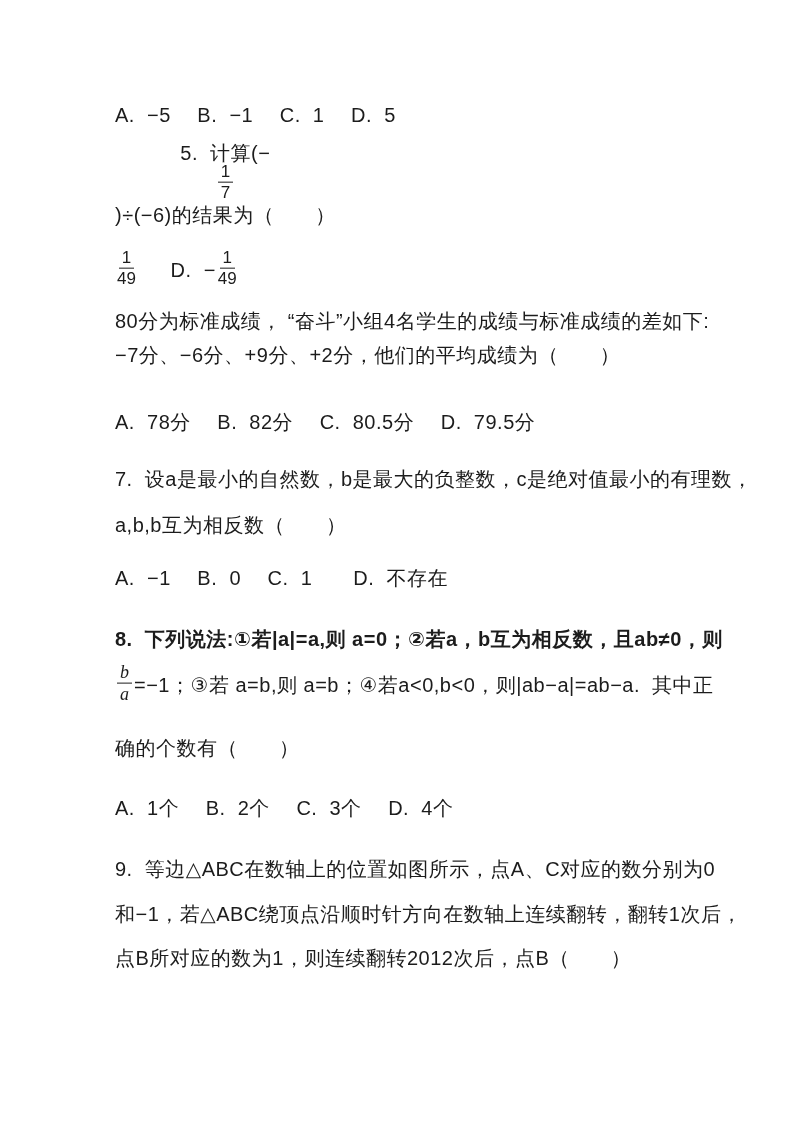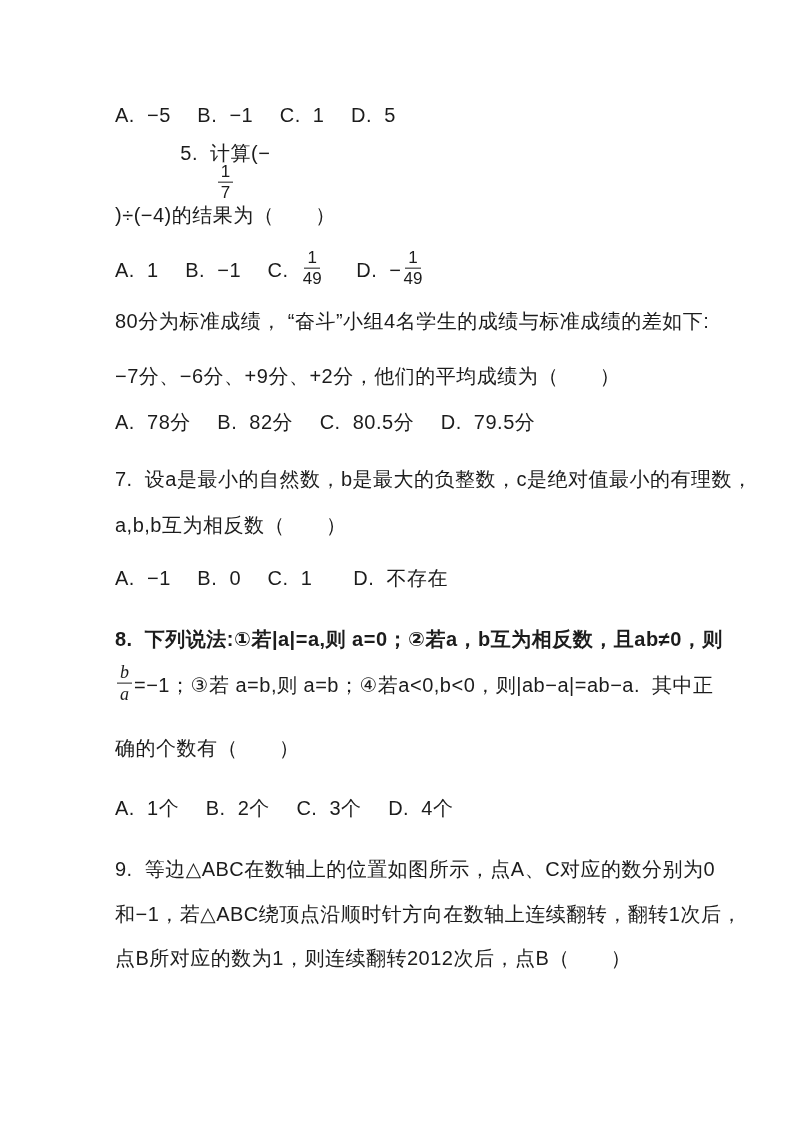--- a/index.html
+++ b/index.html
@@ -52,24 +52,24 @@
     font-style: italic;
     font-size: 18px;
   }
 </style>
 </head>
 <body>
 
 <div class="page">
   <div id="lines-container">
       <div class="line" style="top: 115px;"><span>A.  −5　 B.  −1　 C.  1　 D.  5</span></div>
-      <div class="line" style="top: 184px; flex-direction: column;"><span>5.  计算(−</span><span class="frac"><span class="num">1</span><span class="den">7</span></span><span>)÷(−4)的结果为（　　）</span></div>
-      <div class="line" style="top: 270px;"><span>A.  1　 B.  −1　 C.  </span><span class="frac"><span class="num">1</span><span class="den">49</span></span><span>　  D.  −</span><span class="frac"><span class="num">1</span><span class="den">49</span></span></div>
+      <div class="line" style="top: 184px; flex-direction: column;"><span>5.  计算(−</span><span class="frac"><span class="num">1</span><span class="den">7</span></span><span>)÷(−6)的结果为（　　）</span></div>
+      <div class="line" style="top: 270px;"><span class="frac"><span class="num">1</span><span class="den">49</span></span><span>　  D.  −</span><span class="frac"><span class="num">1</span><span class="den">49</span></span></div>
       <div class="line" style="top: 321px;"><span>80分为标准成绩， “奋斗”小组4名学生的成绩与标准成绩的差如下:</span></div>
-      <div class="line" style="top: 376px;"><span>−7分、−6分、+9分、+2分，他们的平均成绩为（　　）</span></div>
+      <div class="line" style="top: 355px;"><span>−7分、−6分、+9分、+2分，他们的平均成绩为（　　）</span></div>
       <div class="line" style="top: 422px;"><span>A.  78分　 B.  82分　 C.  80.5分　 D.  79.5分</span></div>
       <div class="line" style="top: 479px; justify-content: flex-end;"><span>7.  设a是最小的自然数，b是最大的负整数，c是绝对值最小的有理数，</span></div>
       <div class="line" style="top: 525px;"><span>a,b,b互为相反数（　　）</span></div>
       <div class="line" style="top: 578px;"><span>A.  −1　 B.  0　 C.  1　　D.  不存在</span></div>
       <div class="line" style="top: 639px; font-weight: bold;"><span>8.  下列说法:①若|a|=a,则 a=0；②若a，b互为相反数，且ab≠0，则</span></div>
       <div class="line" style="top: 685px;"><span class="frac italic"><span class="num">b</span><span class="den">a</span></span><span>=−1；③若 a=b,则 a=b；④若a&lt;0,b&lt;0，则|ab−a|=ab−a.  其中正</span></div>
       <div class="line" style="top: 748px;"><span>确的个数有（　　）</span></div>
       <div class="line" style="top: 808px;"><span>A.  1个　 B.  2个　 C.  3个　 D.  4个</span></div>
       <div class="line" style="top: 869px;"><span>9.  等边△ABC在数轴上的位置如图所示，点A、C对应的数分别为0</span></div>
       <div class="line" style="top: 914px;"><span>和−1，若△ABC绕顶点沿顺时针方向在数轴上连续翻转，翻转1次后，</span></div>

